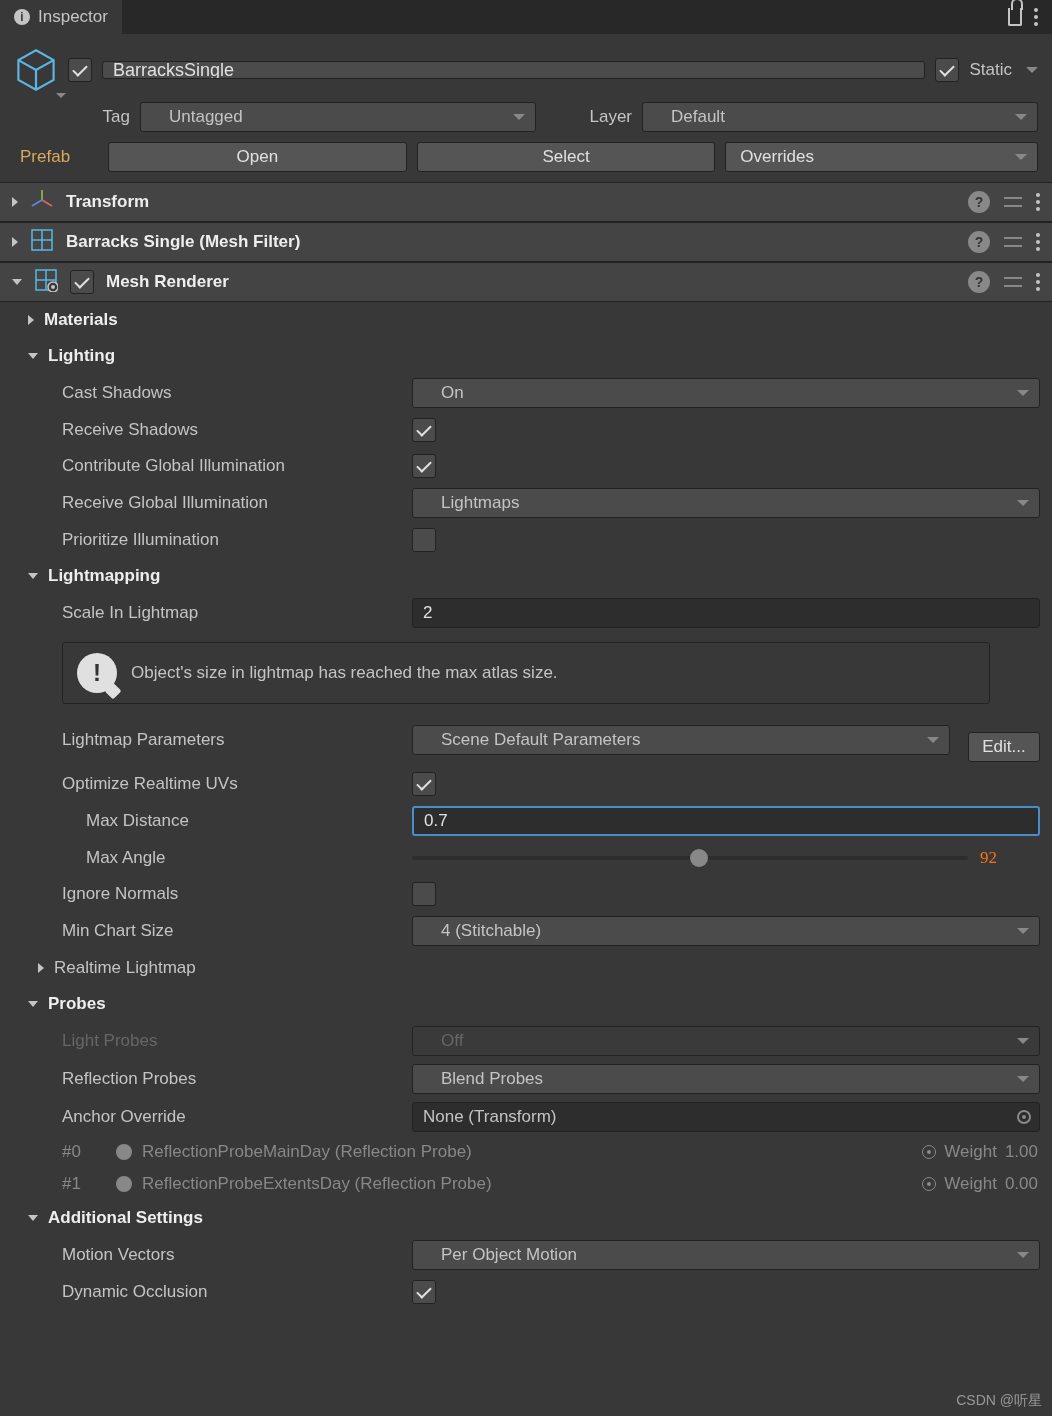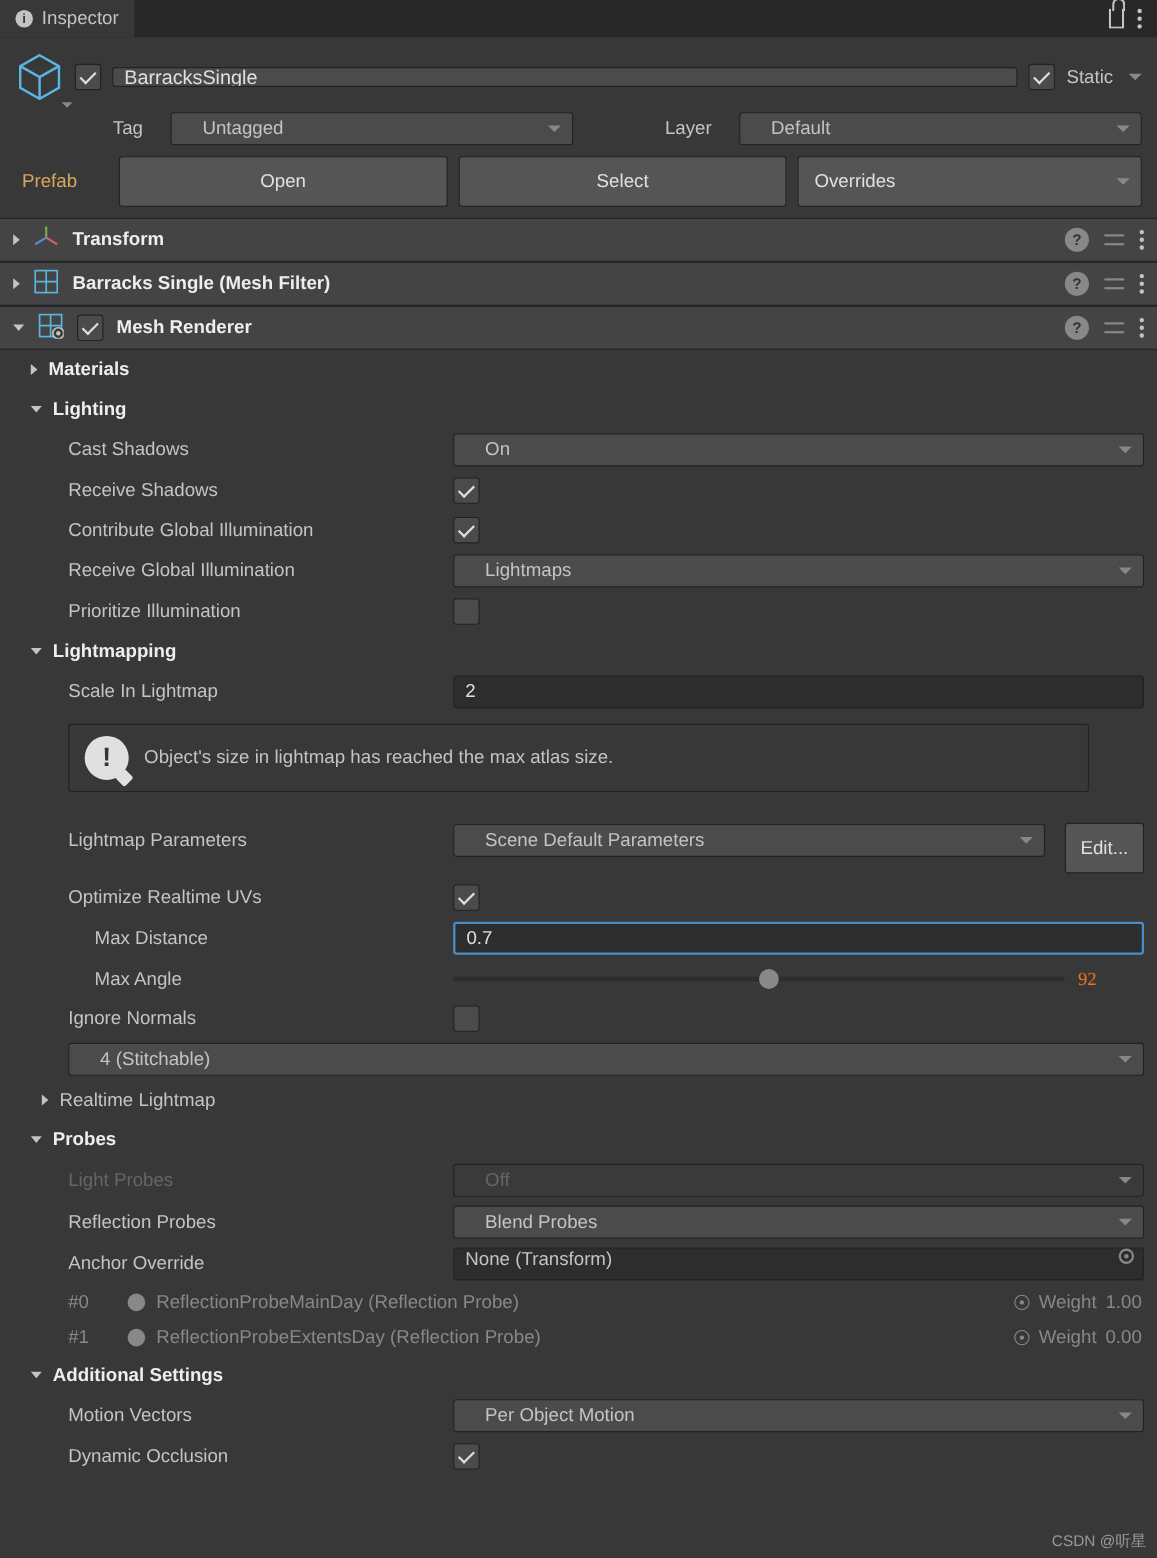--- a/index.html
+++ b/index.html
@@ -118,21 +118,21 @@
 .dropdown-arrow {
   border-left: 6px solid transparent;
   border-right: 6px solid transparent;
   border-top: 6px solid #888;
   margin-left: 4px;
 }
 .tag-layer-row {
   display: flex;
   align-items: center;
   padding: 0 14px 10px 90px;
-  gap: 25px;
+  gap: 10px;
 }
 .tag-layer-row .label { width: 40px; text-align: right; color: #c4c4c4; }
 .dropdown {
   background: #4b4b4b;
   border: 1px solid #222;
   border-radius: 3px;
   height: 30px;
   display: flex;
   align-items: center;
   padding: 0 28px;
@@ -150,21 +150,21 @@
   display: flex;
   align-items: center;
   padding: 0 14px 10px 20px;
   gap: 10px;
 }
 .prefab-label { color: #d9a85a; width: 78px; }
 .btn {
   background: #555;
   border: 1px solid #222;
   border-radius: 3px;
-  height: 46px;
+  height: 30px;
   display: flex;
   align-items: center;
   justify-content: center;
   color: #e0e0e0;
   cursor: pointer;
 }
 .prefab-row .btn { flex: 1; }
 .overrides-btn { justify-content: flex-start; padding-left: 14px; position: relative; }
 .overrides-btn .dd-arrow {
   position: absolute;
@@ -303,22 +303,22 @@
   margin-left: 8px;
   margin-top: 14px;
 }
 .disabled { color: #666; }
 .object-field {
   background: #2d2d2d;
   border: 1px solid #222;
   border-radius: 3px;
   height: 30px;
   display: flex;
-  align-items: flex-start;
-  padding: 0 10px;
+  align-items: center;
+  padding: 12px 10px;
   position: relative;
   flex: 1;
 }
 .object-field .target-icon {
   position: absolute;
   right: 8px;
   width: 14px; height: 14px;
   border: 2px solid #888;
   border-radius: 50%;
 }
@@ -579,20 +579,21 @@
     <span class="slider-value">92</span>
   </div>
 </div>
 
 <div class="prop-row">
   <span class="prop-label">Ignore Normals</span>
   <span class="checkbox"></span>
 </div>
 
 <div class="prop-row">
+  <span class="prop-label">Min Chart Size</span>
   <div class="dropdown prop-value">
     <span>4 (Stitchable)</span>
       <span class="dd-arrow"></span>
   </div>
 </div>
 
 <div class="section-header sub">
   <span class="foldout closed"></span>
   <span>Realtime Lightmap</span>
 </div>

